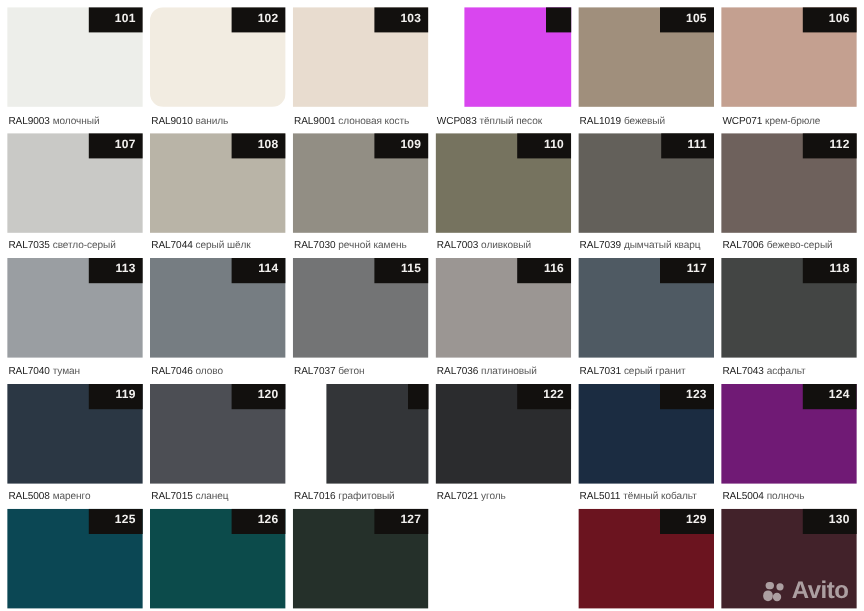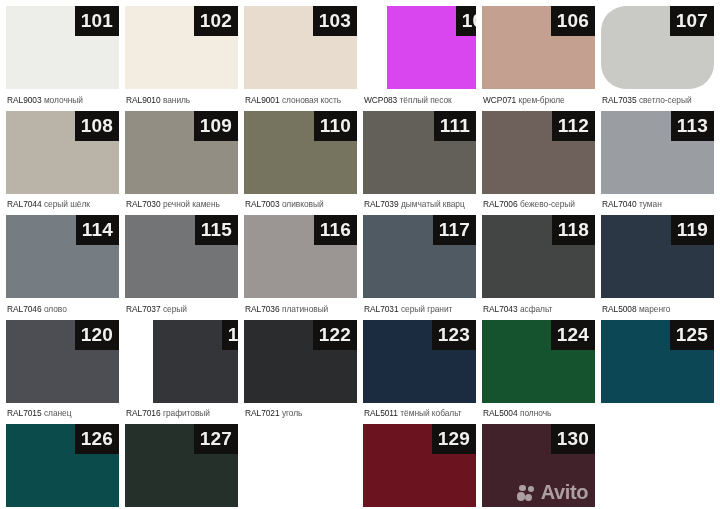--- a/index.html
+++ b/index.html
@@ -41,24 +41,24 @@
     height: 83px;
     flex: 0 0 83px;
   }
 
   .swatch-number {
     position: absolute;
     top: 0;
     right: 0;
     background: #12100e;
     color: #f2f0ee;
-    font-size: 19px;
+    font-size: 10px;
     font-weight: bold;
     line-height: 1;
-    padding: 5px 6px 6px 6px;
+    padding: 5px 6px 6px 22px;
     letter-spacing: 0.2px;
     min-width: 30px;
     text-align: right;
     font-family: "Liberation Sans", sans-serif;
   }
 
   .swatch-label {
     padding-top: 5.5px;
     padding-left: 1px;
     font-size: 8.4px;
@@ -121,45 +121,51 @@
 
 <div id="palette-sheet">
   <div class="swatch-grid">
       <div class="swatch-cell">
         <div class="swatch-chip" style="background: rgb(237, 238, 234);">
           <div class="swatch-number">101</div>
         </div>
         <div class="swatch-label"><span class="swatch-code">RAL9003</span> <span class="swatch-name">молочный</span></div>
       </div>
       <div class="swatch-cell">
-        <div class="swatch-chip" style="background: rgb(242, 236, 225);">
+        <div class="swatch-chip" style="background: rgb(242, 236, 225); border-radius: 11px;">
           <div class="swatch-number">102</div>
         </div>
         <div class="swatch-label"><span class="swatch-code">RAL9010</span> <span class="swatch-name">ваниль</span></div>
       </div>
       <div class="swatch-cell">
         <div class="swatch-chip" style="background: rgb(232, 220, 207);">
           <div class="swatch-number">103</div>
         </div>
         <div class="swatch-label"><span class="swatch-code">RAL9001</span> <span class="swatch-name">слоновая кость</span></div>
       </div>
       <div class="swatch-cell">
         <div class="swatch-chip" style="background: #d946ef; margin-left: 24px;">
           <div class="swatch-number">104</div>
         </div>
         <div class="swatch-label"><span class="swatch-code">WCP083</span> <span class="swatch-name">тёплый песок</span></div>
       </div>
       <div class="swatch-cell">
+        <div class="swatch-chip" style="background: rgb(160, 143, 124);">
+          <div class="swatch-number">105</div>
+        </div>
+        <div class="swatch-label"><span class="swatch-code">RAL1019</span> <span class="swatch-name">бежевый</span></div>
+      </div>
+      <div class="swatch-cell">
         <div class="swatch-chip" style="background: rgb(196, 160, 144);">
           <div class="swatch-number">106</div>
         </div>
         <div class="swatch-label"><span class="swatch-code">WCP071</span> <span class="swatch-name">крем-брюле</span></div>
       </div>
       <div class="swatch-cell">
-        <div class="swatch-chip" style="background: rgb(201, 201, 198); border-radius: 25px;">
+        <div class="swatch-chip" style="background: rgb(201, 201, 198);">
           <div class="swatch-number">107</div>
         </div>
         <div class="swatch-label"><span class="swatch-code">RAL7035</span> <span class="swatch-name">светло-серый</span></div>
       </div>
       <div class="swatch-cell">
         <div class="swatch-chip" style="background: rgb(185, 180, 167);">
           <div class="swatch-number">108</div>
         </div>
         <div class="swatch-label"><span class="swatch-code">RAL7044</span> <span class="swatch-name">серый шёлк</span></div>
       </div>
@@ -196,21 +202,21 @@
       <div class="swatch-cell">
         <div class="swatch-chip" style="background: rgb(118, 125, 130);">
           <div class="swatch-number">114</div>
         </div>
         <div class="swatch-label"><span class="swatch-code">RAL7046</span> <span class="swatch-name">олово</span></div>
       </div>
       <div class="swatch-cell">
         <div class="swatch-chip" style="background: rgb(115, 116, 117);">
           <div class="swatch-number">115</div>
         </div>
-        <div class="swatch-label"><span class="swatch-code">RAL7037</span> <span class="swatch-name">серый</span></div>
+        <div class="swatch-label"><span class="swatch-code">RAL7037</span> <span class="swatch-name">бетон</span></div>
       </div>
       <div class="swatch-cell">
         <div class="swatch-chip" style="background: rgb(155, 150, 147);">
           <div class="swatch-number">116</div>
         </div>
         <div class="swatch-label"><span class="swatch-code">RAL7036</span> <span class="swatch-name">платиновый</span></div>
       </div>
       <div class="swatch-cell">
         <div class="swatch-chip" style="background: rgb(79, 90, 99);">
           <div class="swatch-number">117</div>
@@ -247,21 +253,21 @@
         </div>
         <div class="swatch-label"><span class="swatch-code">RAL7021</span> <span class="swatch-name">уголь</span></div>
       </div>
       <div class="swatch-cell">
         <div class="swatch-chip" style="background: rgb(27, 44, 65);">
           <div class="swatch-number">123</div>
         </div>
         <div class="swatch-label"><span class="swatch-code">RAL5011</span> <span class="swatch-name">тёмный кобальт</span></div>
       </div>
       <div class="swatch-cell">
-        <div class="swatch-chip" style="background: #14532d;">
+        <div class="swatch-chip" style="background: #701a75;">
           <div class="swatch-number">124</div>
         </div>
         <div class="swatch-label"><span class="swatch-code">RAL5004</span> <span class="swatch-name">полночь</span></div>
       </div>
       <div class="swatch-cell">
         <div class="swatch-chip" style="background: rgb(11, 71, 84);">
           <div class="swatch-number">125</div>
         </div>
         <div class="swatch-label"> </div>
       </div>

